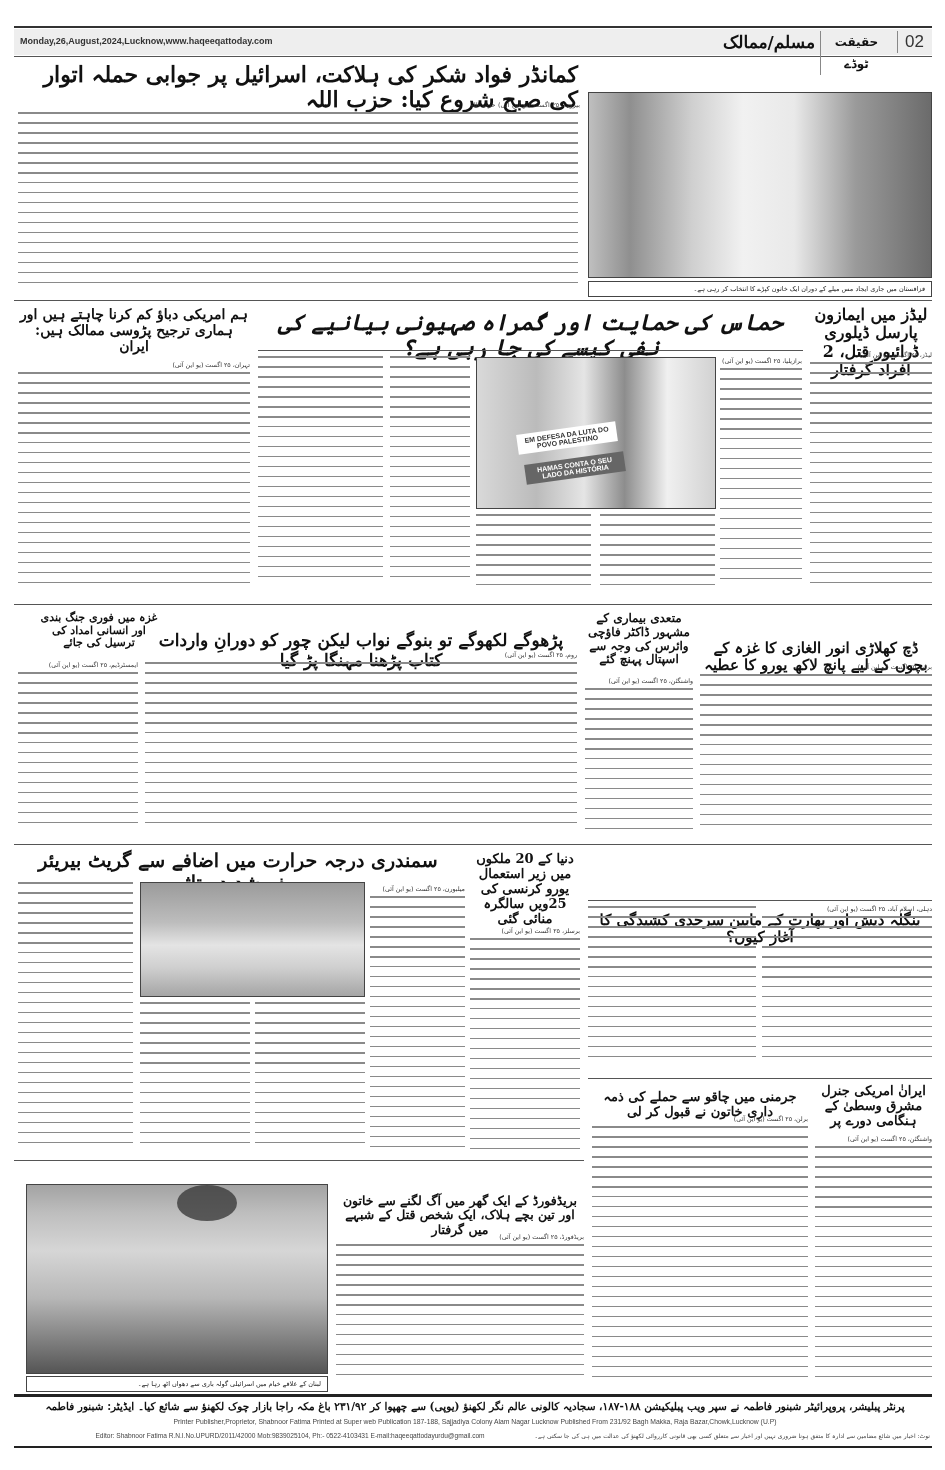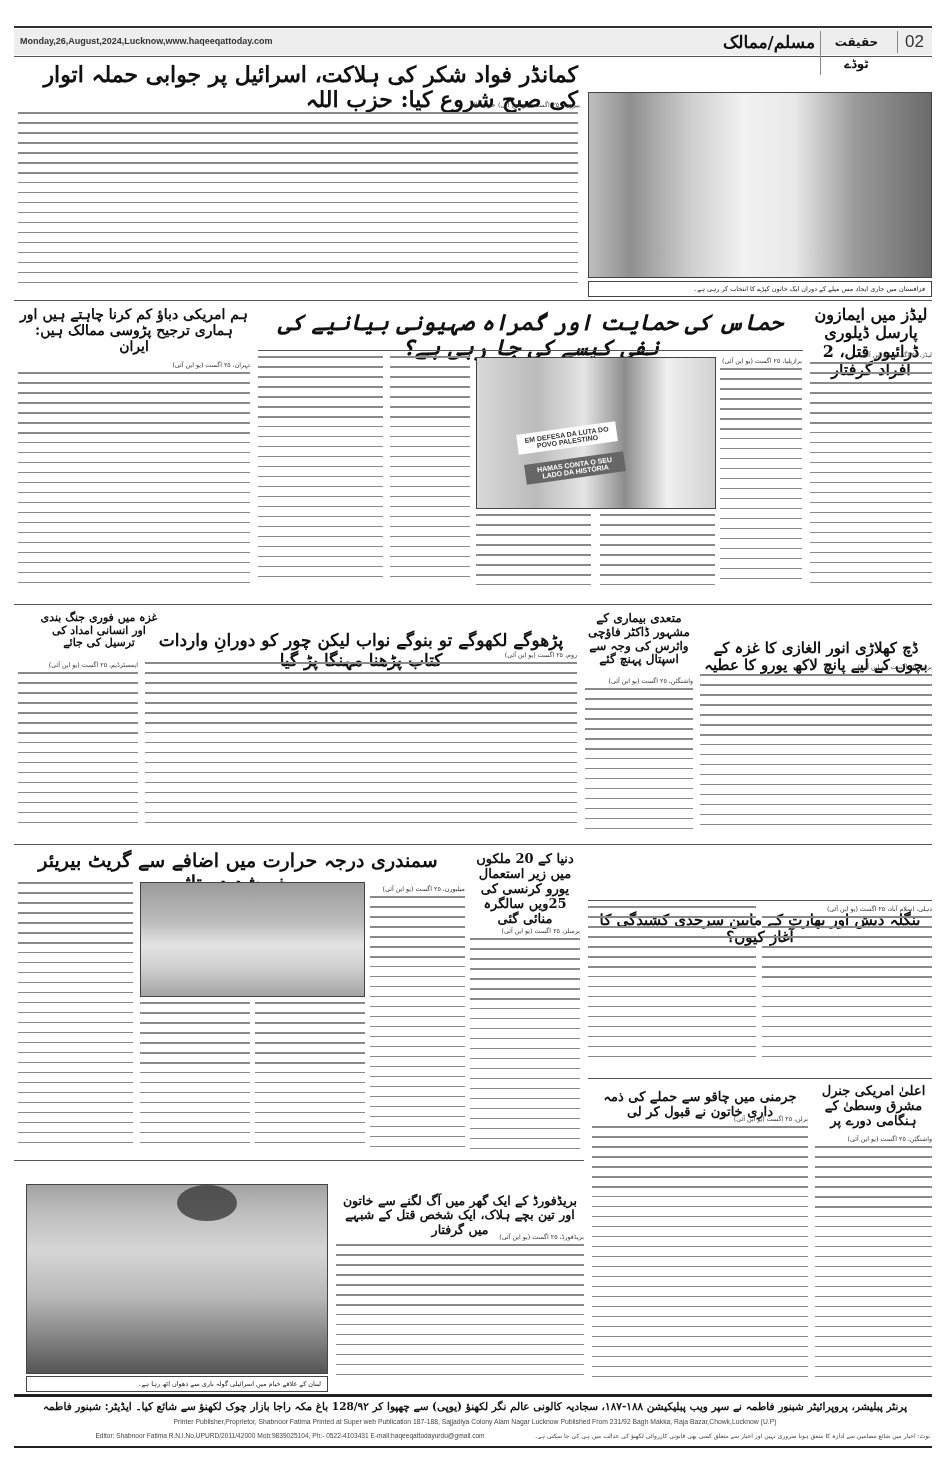--- a/index.html
+++ b/index.html
@@ -473,21 +473,21 @@
     <div></div>
     <div></div>
     <div></div>
     <div></div>
     <div></div>
     <div></div>
 </div>
 
 <div class="thin" style="left:588px; top:1078px; width:344px;"></div>
 
-<div class="urdu-head abs" style="left:815px; top:1084px; width:117px; font-size:13px; text-align:center;">اعلیٰ امریکی جنرل مشرق وسطیٰ کے ہنگامی دورے پر</div>
+<div class="urdu-head abs" style="left:815px; top:1084px; width:117px; font-size:13px; text-align:center;">ایرانٰ امریکی جنرل مشرق وسطیٰ کے ہنگامی دورے پر</div>
 <div class="body-text abs" style="left:815px; top:1134px; width:117px; height:10px;">واشنگٹن، ۲۵ اگست (یو این آئی)</div>
 <div class="lines" style="left:815px; top:1146px; width:117px; height:236px;">
   <div></div>
     <div></div>
     <div></div>
     <div></div>
     <div></div>
     <div></div>
     <div></div>
     <div></div>
@@ -560,17 +560,17 @@
     <div></div>
     <div></div>
     <div></div>
     <div></div>
     <div></div>
     <div></div>
     <div></div>
 </div>
 
 <div class="rule" style="left:14px; top:1394px; width:918px; height:3px;"></div>
-<div class="abs urdu-head" style="left:30px; top:1400px; width:890px; font-size:10.5px; text-align:center;">پرنٹر پبلیشر، پروپرائیٹر شبنور فاطمہ نے سپر ویب پبلیکیشن ۱۸۸-۱۸۷، سجادیہ کالونی عالم نگر لکھنؤ (یوپی) سے چھپوا کر 128/۹۲ باغ مکہ راجا بازار چوک لکھنؤ سے شائع کیا۔ ایڈیٹر: شبنور فاطمہ</div>
+<div class="abs urdu-head" style="left:30px; top:1400px; width:890px; font-size:10.5px; text-align:center;">پرنٹر پبلیشر، پروپرائیٹر شبنور فاطمہ نے سپر ویب پبلیکیشن ۱۸۸-۱۸۷، سجادیہ کالونی عالم نگر لکھنؤ (یوپی) سے چھپوا کر ۲۳۱/۹۲ باغ مکہ راجا بازار چوک لکھنؤ سے شائع کیا۔ ایڈیٹر: شبنور فاطمہ</div>
 <div class="abs" style="left:30px; top:1418px; width:890px; font-family:'Liberation Sans',sans-serif; font-size:6.8px; color:#444; text-align:center;">Printer Publisher,Proprietor, Shabnoor Fatima Printed at Super web Publication 187-188, Sajjadiya Colony Alam Nagar Lucknow Published From 231/92 Bagh Makka, Raja Bazar,Chowk,Lucknow (U.P)</div>
 <div class="abs" style="left:60px; top:1432px; width:460px; font-family:'Liberation Sans',sans-serif; font-size:6.6px; color:#444; text-align:center;">Editor: Shabnoor Fatima  R.N.I.No.UPURD/2011/42000 Mob:9839025104, Ph:- 0522-4103431 E-mail:haqeeqattodayurdu@gmail.com</div>
 <div class="abs rtl" style="left:525px; top:1432px; width:405px; font-size:6px; color:#444;">نوٹ: اخبار میں شائع مضامین سے ادارہ کا متفق ہونا ضروری نہیں اور اخبار سے متعلق کسی بھی قانونی کارروائی لکھنؤ کی عدالت میں ہی کی جا سکتی ہے۔</div>
 <div class="rule" style="left:14px; top:1446px; width:918px; height:2px;"></div>
 
 </body></html>

